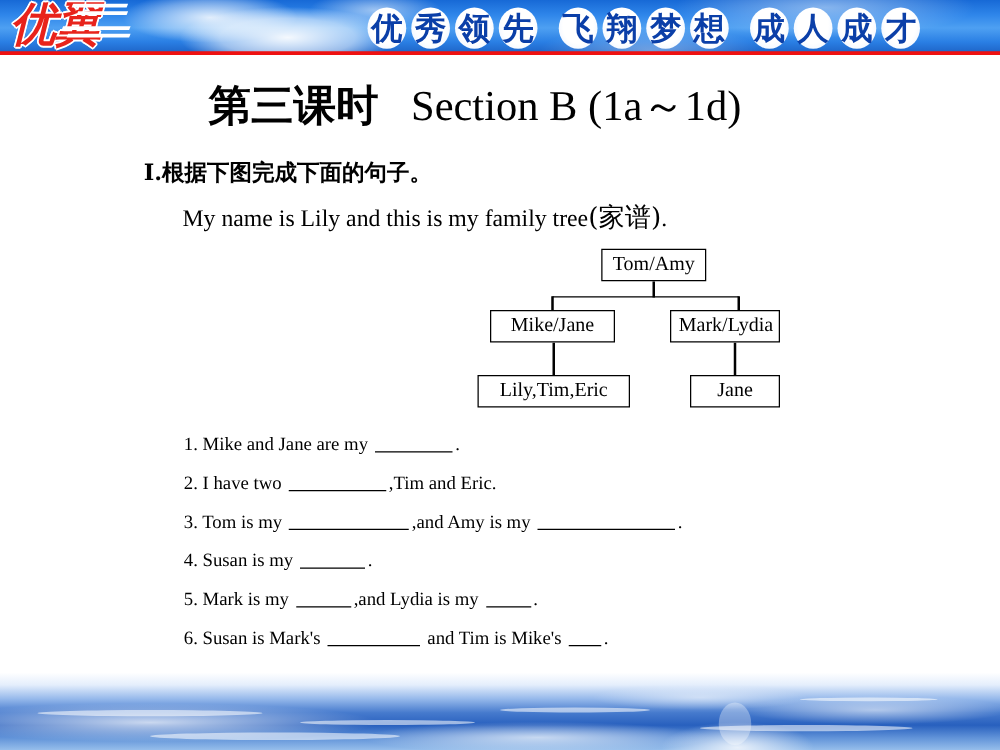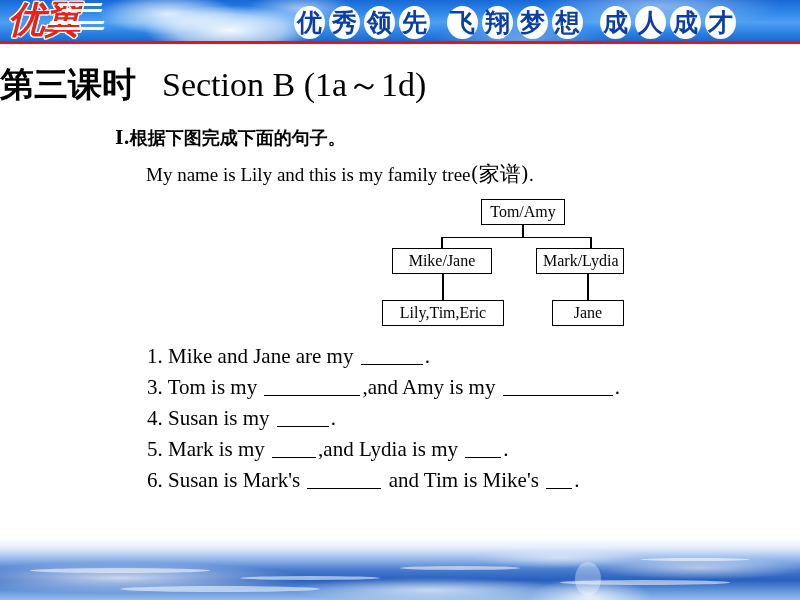--- a/index.html
+++ b/index.html
@@ -113,20 +113,21 @@
     color: #0b3fa8;
     line-height: 1;
     z-index: 2;
   }
 
   
   #title {
     position: absolute;
     left: 0; top: 62px;
     width: 760px;
+    text-align: center;
     font-size: 34px;
     font-weight: bold;
     color: #000000;
     letter-spacing: 0px;
     white-space: nowrap;
   }
   #title .cn {
     font-family: "DejaVu Serif", serif;
     font-weight: bold;
   }
@@ -185,21 +186,21 @@
 
   
   #questions {
     position: absolute;
     left: 147px;
     top: 341px;
     width: 620px;
   }
   .qrow {
     font-family: "Liberation Serif", serif;
-    font-size: 21px;
+    font-size: 15px;
     color: #000;
     white-space: nowrap;
     height: 31px;
     line-height: 31px;
   }
   .blk {
     display: inline-block;
     border-bottom: 1.6px solid #000;
     height: 18px;
     vertical-align: -2px;
@@ -316,20 +317,21 @@
     <div class="tline" style="left: 217.2px; top: 79px; width: 1.6px; height: 26px;"></div>
     <div class="tnode" style="left: 22px; top: 53px; width: 100px; height: 26px;"><span>Mike/Jane</span></div>
     <div class="tnode" style="left: 111px; top: 4px; width: 84px; height: 26px;"><span>Tom/Amy</span></div>
     <div class="tnode" style="left: 166px; top: 53px; width: 88px; height: 26px;"><span>Mark/Lydia</span></div>
     <div class="tnode" style="left: 12px; top: 105px; width: 122px; height: 26px;"><span>Lily,Tim,Eric</span></div>
     <div class="tnode" style="left: 182px; top: 105px; width: 72px; height: 26px;"><span>Jane</span></div>
   </div>
 
 <div id="questions">
     <div class="qrow"><span>1.</span><span> </span><span>Mike and Jane are my </span><span class="blk" style="width: 62px;"></span><span>.</span></div>
+    <div class="qrow"><span>2.</span><span> </span><span>I have two </span><span class="blk" style="width: 78px;"></span><span>,Tim and Eric.</span></div>
     <div class="qrow"><span>3.</span><span> </span><span>Tom is my </span><span class="blk" style="width: 96px;"></span><span>,and Amy is my </span><span class="blk" style="width: 110px;"></span><span>.</span></div>
     <div class="qrow"><span>4.</span><span> </span><span>Susan is my </span><span class="blk" style="width: 52px;"></span><span>.</span></div>
     <div class="qrow"><span>5.</span><span> </span><span>Mark is my </span><span class="blk" style="width: 44px;"></span><span>,and Lydia is my </span><span class="blk" style="width: 36px;"></span><span>.</span></div>
     <div class="qrow"><span>6.</span><span> </span><span>Susan is Mark's </span><span class="blk" style="width: 74px;"></span><span> and Tim is Mike's </span><span class="blk" style="width: 26px;"></span><span>.</span></div>
   </div>
 
 <div id="ocean">
   <div class="wavestreak" style="left:30px;top:30px;width:180px;height:5px;"></div>
   <div class="wavestreak" style="left:240px;top:38px;width:140px;height:4px;"></div>
   <div class="wavestreak" style="left:400px;top:28px;width:120px;height:4px;"></div>

